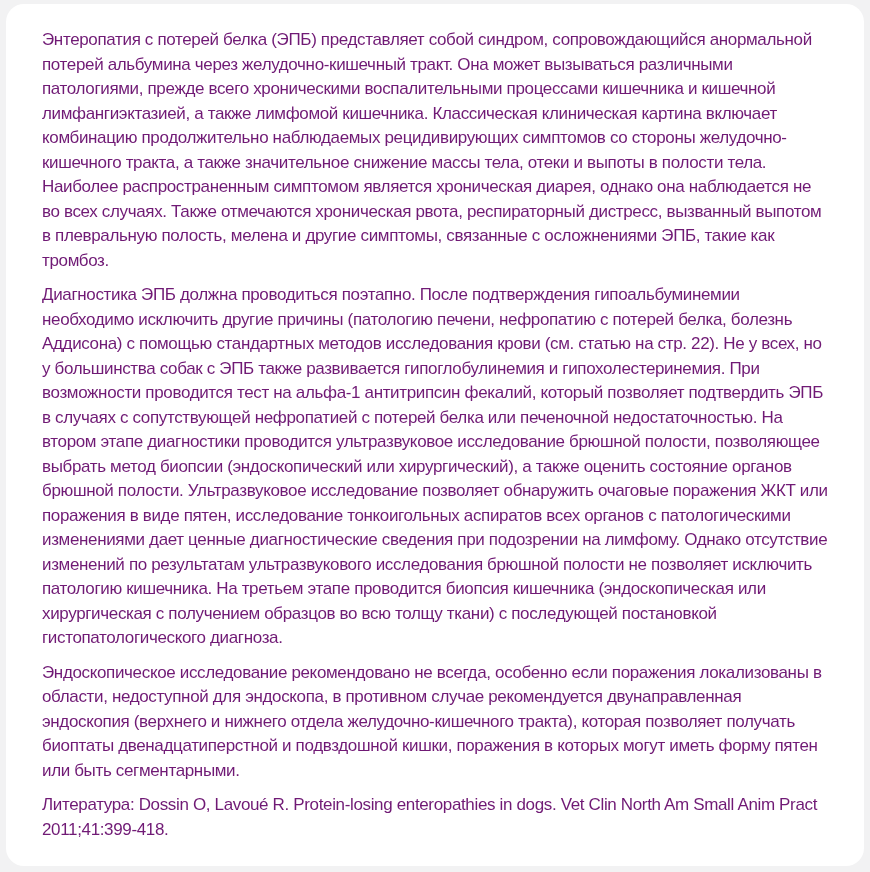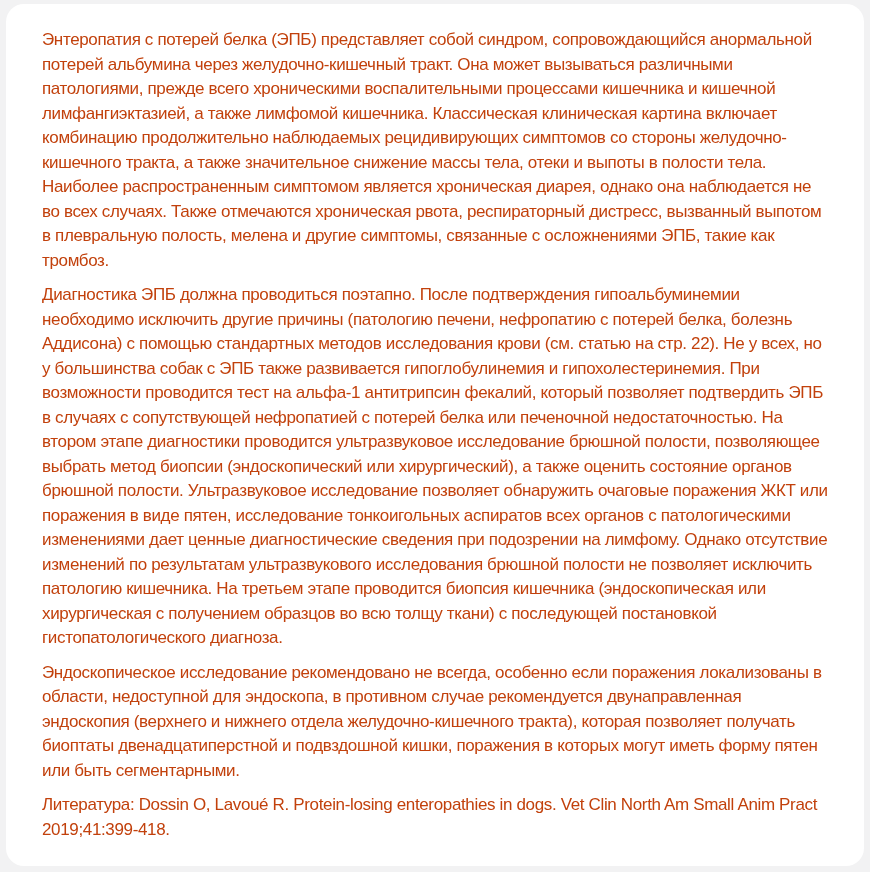--- a/index.html
+++ b/index.html
@@ -24,28 +24,28 @@
     box-sizing: border-box;
     padding: 24px 32px 24px 36px;
     overflow: hidden;
   }
   .card p {
     margin: 0 0 10px 0;
     font-size: 17px;
     line-height: 24.5px;
     letter-spacing: -0.35px;
     font-stretch: condensed;
-    color: #c2410c;
+    color: #701a75;
     text-align: left;
   }
   .card p:last-child {
     margin-bottom: 0;
   }
 </style>
 </head>
 <body>
 
 <div class="card">
   <p>Энтеропатия с потерей белка (ЭПБ) представляет собой синдром, сопровождающийся анормальной потерей альбумина через желудочно-кишечный тракт. Она может вызываться различными патологиями, прежде всего хроническими воспалительными процессами кишечника и кишечной лимфангиэктазией, а также лимфомой кишечника. Классическая клиническая картина включает комбинацию продолжительно наблюдаемых рецидивирующих симптомов со стороны желудочно-кишечного тракта, а также значительное снижение массы тела, отеки и выпоты в полости тела. Наиболее распространенным симптомом является хроническая диарея, однако она наблюдается не во всех случаях. Также отмечаются хроническая рвота, респираторный дистресс, вызванный выпотом в плевральную полость, мелена и другие симптомы, связанные с осложнениями ЭПБ, такие как тромбоз.</p>
   <p>Диагностика ЭПБ должна проводиться поэтапно. После подтверждения гипоальбуминемии необходимо исключить другие причины (патологию печени, нефропатию с потерей белка, болезнь Аддисона) с помощью стандартных методов исследования крови (см. статью на стр. 22). Не у всех, но у большинства собак с ЭПБ также развивается гипоглобулинемия и гипохолестеринемия. При возможности проводится тест на альфа-1 антитрипсин фекалий, который позволяет подтвердить ЭПБ в случаях с сопутствующей нефропатией с потерей белка или печеночной недостаточностью. На втором этапе диагностики проводится ультразвуковое исследование брюшной полости, позволяющее выбрать метод биопсии (эндоскопический или хирургический), а также оценить состояние органов брюшной полости. Ультразвуковое исследование позволяет обнаружить очаговые поражения ЖКТ или поражения в виде пятен, исследование тонкоигольных аспиратов всех органов с патологическими изменениями дает ценные диагностические сведения при подозрении на лимфому. Однако отсутствие изменений по результатам ультразвукового исследования брюшной полости не позволяет исключить патологию кишечника. На третьем этапе проводится биопсия кишечника (эндоскопическая или хирургическая с получением образцов во всю толщу ткани) с последующей постановкой гистопатологического диагноза.</p>
   <p>Эндоскопическое исследование рекомендовано не всегда, особенно если поражения локализованы в области, недоступной для эндоскопа, в противном случае рекомендуется двунаправленная эндоскопия (верхнего и нижнего отдела желудочно-кишечного тракта), которая позволяет получать биоптаты двенадцатиперстной и подвздошной кишки, поражения в которых могут иметь форму пятен или быть сегментарными.</p>
-  <p>Литература: Dossin O, Lavoué R. Protein-losing enteropathies in dogs. Vet Clin North Am Small Anim Pract 2019;41:399-418.</p>
+  <p>Литература: Dossin O, Lavoué R. Protein-losing enteropathies in dogs. Vet Clin North Am Small Anim Pract 2011;41:399-418.</p>
 </div>
 
 </body></html>

